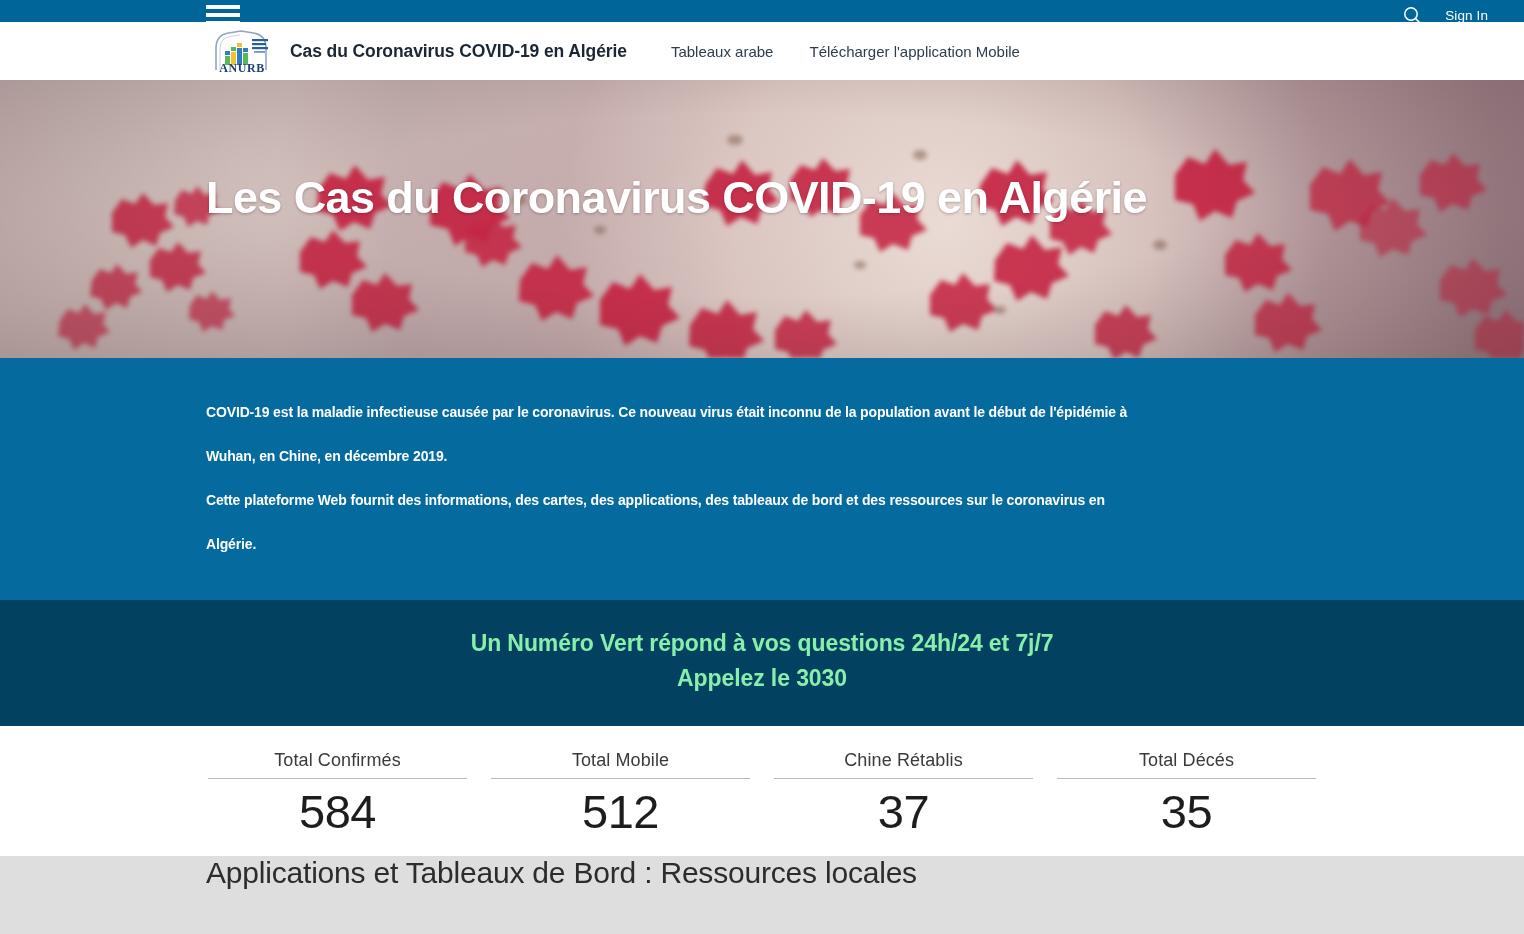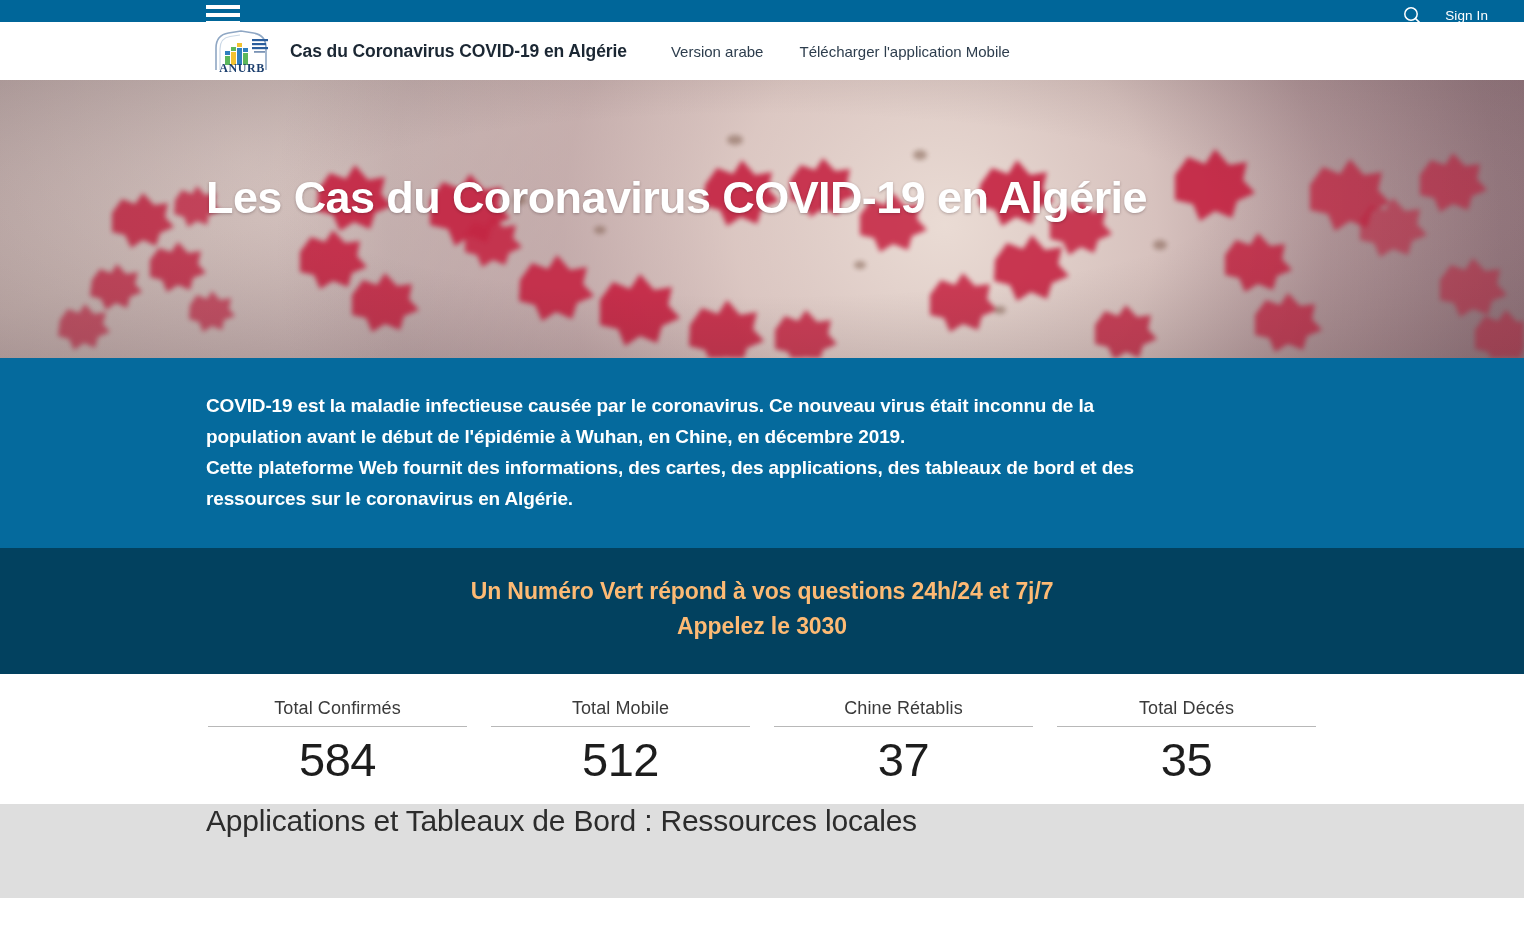--- a/index.html
+++ b/index.html
@@ -148,35 +148,35 @@
   }
 
   
   .info-band {
     background: #056a9d;
     padding: 32px 0 34px 0;
   }
   .info-inner { padding: 0 206px 0 206px; max-width: 1360px; }
   .info-text {
     color: #ffffff;
-    font-size: 19px;
+    font-size: 14px;
     font-weight: 700;
-    line-height: 31px;
+    line-height: 44px;
     letter-spacing: -0.15px;
   }
   .info-text p + p { margin-top: 0; }
 
   
   .hotline-band {
     background: #02415f;
     padding: 26px 0 30px 0;
     text-align: center;
   }
   .hotline-line {
-    color: #fdba74;
+    color: #86efac;
     font-size: 23px;
     font-weight: 700;
     line-height: 35px;
     letter-spacing: -0.1px;
   }
 
   
   .stats {
     background: #ffffff;
     height: 130px;
@@ -270,21 +270,21 @@
           <rect x="46" y="17" width="14" height="2.2" fill="#2a5d9c"></rect>
           <rect x="46" y="21" width="16" height="2.2" fill="#2a5d9c"></rect>
           <rect x="48" y="25" width="11" height="1.8" fill="#7a93b5"></rect>
 
           <text x="36" y="46" text-anchor="middle" font-family="Liberation Serif, serif" font-size="12" font-weight="700" fill="#1c3f6e" letter-spacing="0.6">ANURB</text>
         </svg>
       </span>
       <span class="brand-title">Cas du Coronavirus COVID-19 en Algérie</span>
     </div>
     <div class="nav-links">
-      <span class="nav-link">Version arabe</span>
+      <span class="nav-link">Tableaux arabe</span>
       <span class="nav-link">Télécharger l'application Mobile</span>
     </div>
   </div>
 
   <div class="hero">
     <div class="hero-img">
       <div class="base"></div>
       <svg class="blobs" viewBox="0 0 1524 278" preserveAspectRatio="none" aria-hidden="true">
         <g fill="#c41f3e">
 

